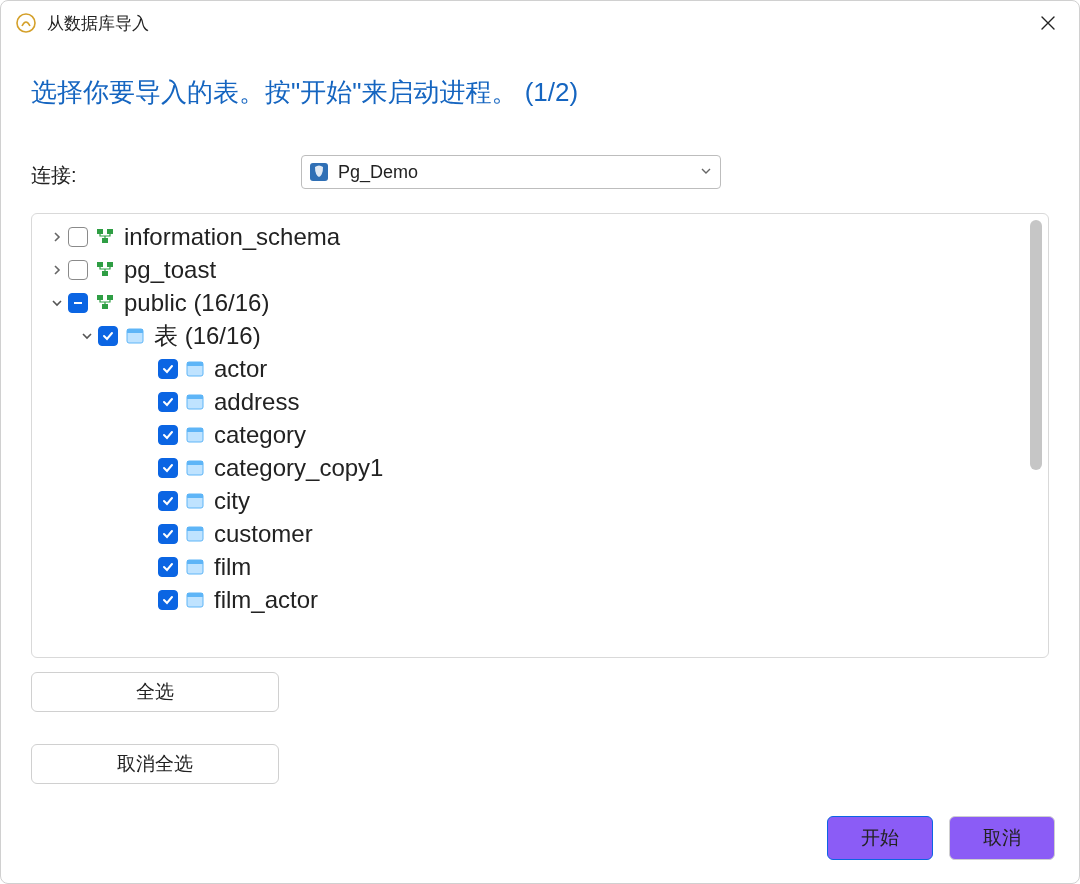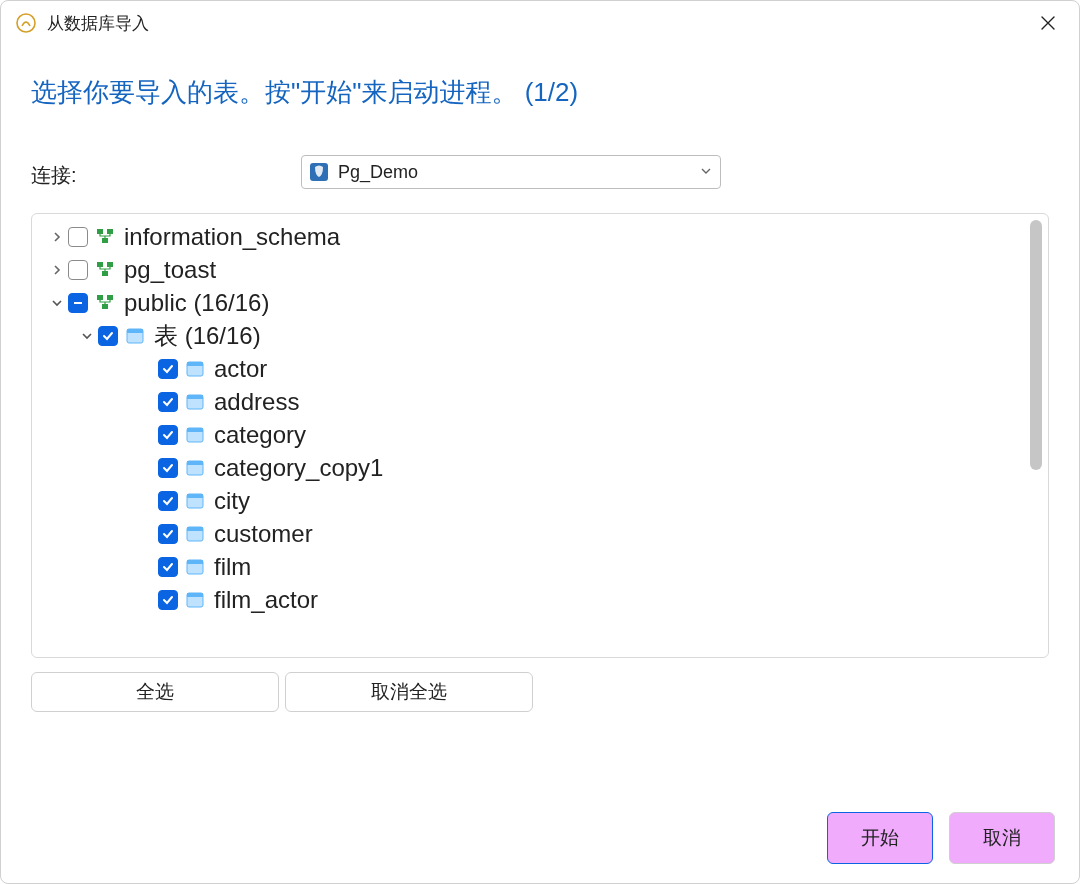--- a/index.html
+++ b/index.html
@@ -157,21 +157,22 @@
     margin-right: 8px;
     display: inline-flex; align-items: center; justify-content: center;
     flex-shrink: 0;
   }
   .item-label { color: #222; }
 
   
   .select-row {
     margin-top: 14px;
     display: flex;
-    gap: 6px;
+    gap: 32px;
+    flex-direction: column;
   }
   .btn-wide {
     width: 248px;
     height: 40px;
     border: 1px solid #d0d0d0;
     border-radius: 6px;
     background: #fff;
     font-size: 19px;
     color: #222;
     display: flex; align-items: center; justify-content: center;
@@ -183,24 +184,24 @@
     height: 74px;
     border-top: 0;
     display: flex;
     align-items: center;
     justify-content: flex-end;
     padding: 0 24px 16px 24px;
     gap: 16px;
   }
   .btn {
     min-width: 106px;
-    height: 52px;
+    height: 44px;
     border: 1px solid #cfcfcf;
     border-radius: 6px;
-    background: #f0abfc;
+    background: #8b5cf6;
     font-size: 19px;
     color: #222;
     display: flex; align-items: center; justify-content: center;
     cursor: pointer;
     padding: 0 18px;
   }
   .btn.primary {
     border-color: #0b65e3;
   }
 </style>

